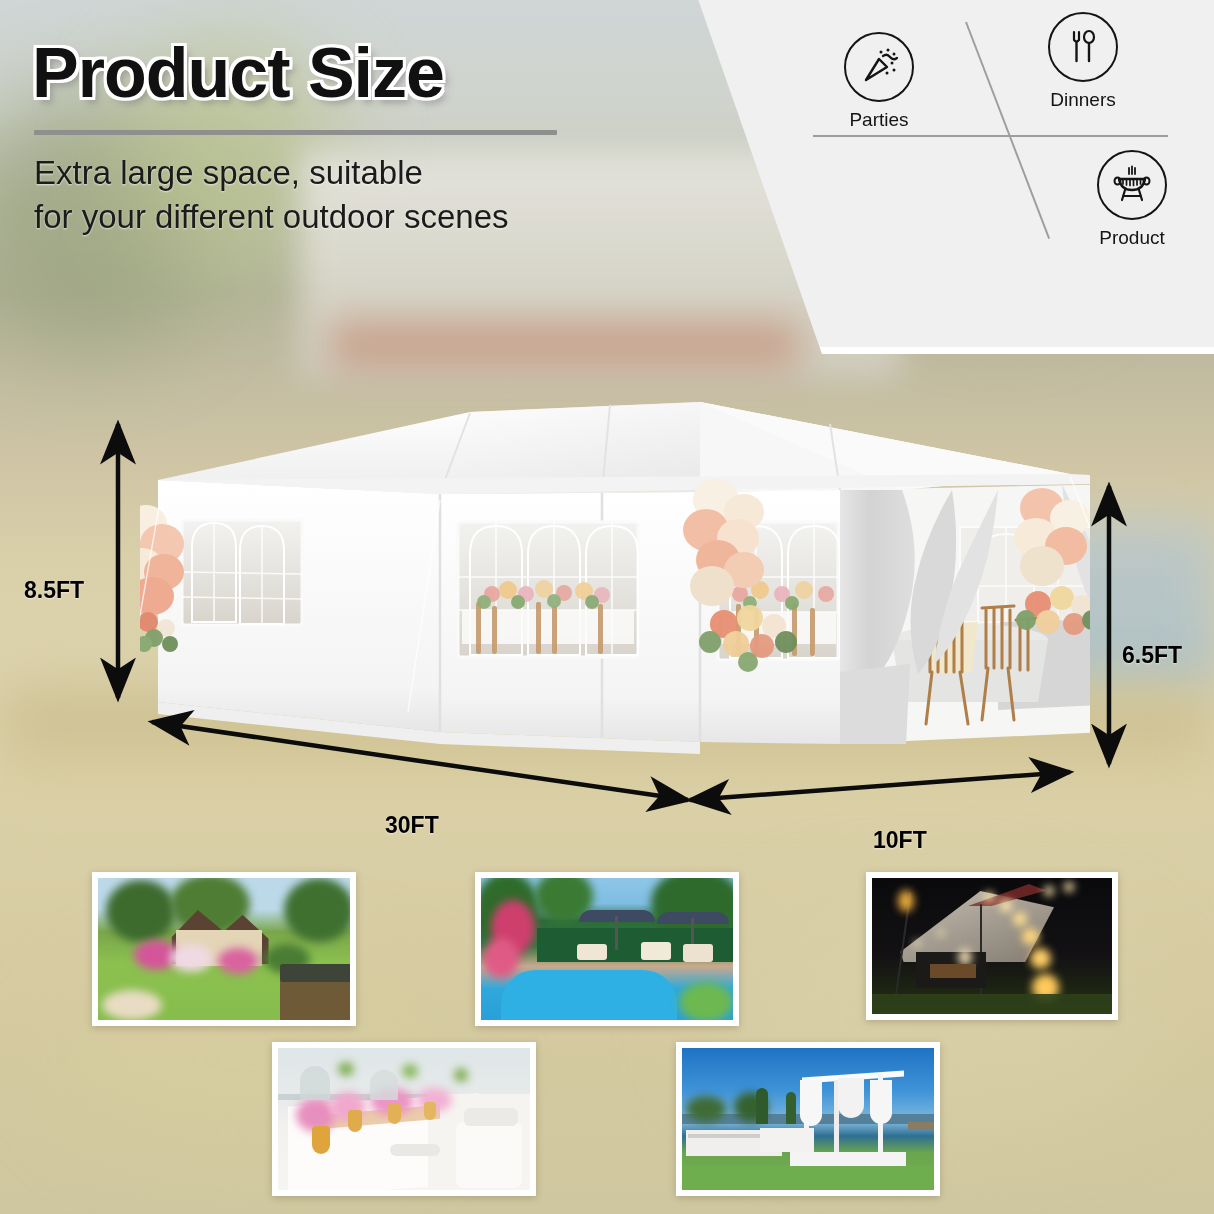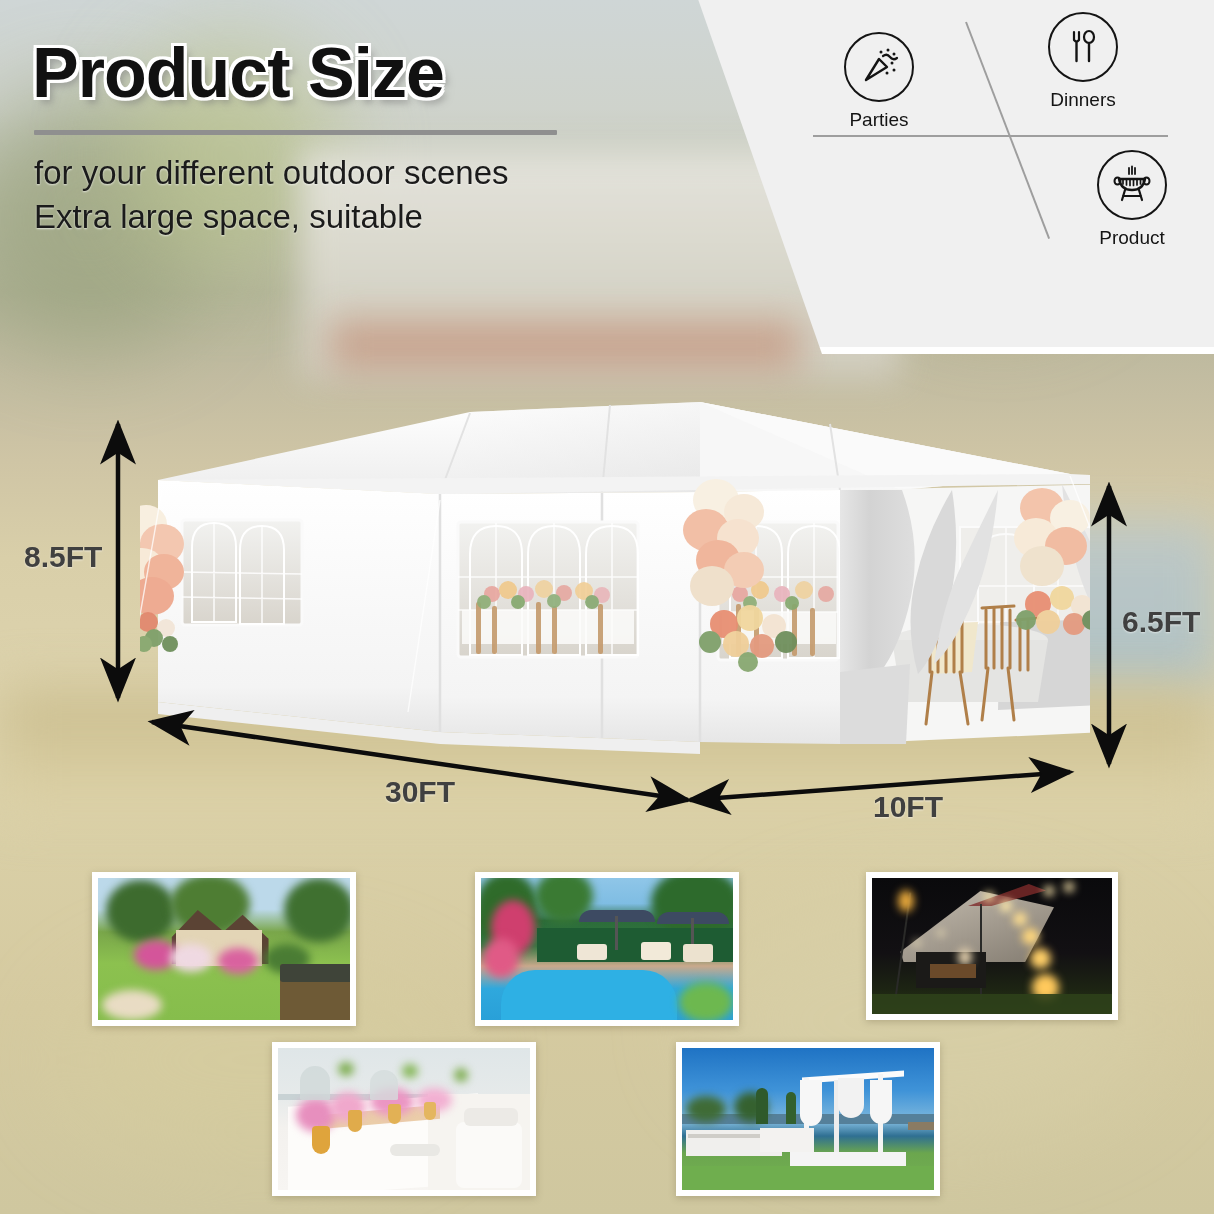--- a/index.html
+++ b/index.html
@@ -81,22 +81,22 @@
     margin:0 auto;display:flex;align-items:center;justify-content:center;
   }
   .feat-label{margin-top:7px;font-size:19px;color:#141414;font-weight:500;}
 
   
   .tent{position:absolute;left:140px;top:372px;width:950px;height:390px;}
   .tent svg{position:absolute;left:0;top:0;}
 
   
   .dim-label{
-    position:absolute;font-weight:bold;color:#404040;font-size:30px;
-    text-shadow:0 1px 2px rgba(255,255,255,.55);white-space:nowrap;
+    position:absolute;font-weight:bold;color:#000000;font-size:23px;
+    text-shadow:0 1px 2px rgba(255,255,255,.55);white-space:nowrap;margin-top:37px;
   }
   .lbl-h{left:24px;top:540px;}
   .lbl-r{left:1122px;top:605px;}
   .lbl-w{left:385px;top:775px;}
   .lbl-d{left:873px;top:790px;}
   .arrows{position:absolute;left:0;top:0;width:1214px;height:1214px;pointer-events:none;}
 
   
   .thumb{
     position:absolute;background:#fff;padding:6px;
@@ -124,22 +124,22 @@
   <div class="bg-roof"></div>
   <div class="bg-water"></div>
   <div class="bg-strip" style="left:0;top:690px;width:1214px;height:120px;background:linear-gradient(to bottom,#c8bb8c,#ded3a9);"></div>
   <div class="bg-blob" style="left:60px;top:960px;width:400px;height:200px;background:#d6ce9f;opacity:.5;"></div>
   <div class="bg-blob" style="left:700px;top:900px;width:460px;height:240px;background:#d9d2ab;opacity:.5;"></div>
 
   <div class="title-wrap">
     <h1 class="main-title">Product Size</h1>
     <div class="title-rule"></div>
     <div class="subtitle">
+      <div>Extra large space, suitable</div>
       <div>for your different outdoor scenes</div>
-      <div>Extra large space, suitable</div>
     </div>
   </div>
 
   <div class="feature-panel"></div>
   <div class="feature-inner">
     <div class="feat-hline"></div>
     <div class="feat-diag"></div>
 
     <div class="feat-cell feat-c1">
       <div class="feat-circle">

